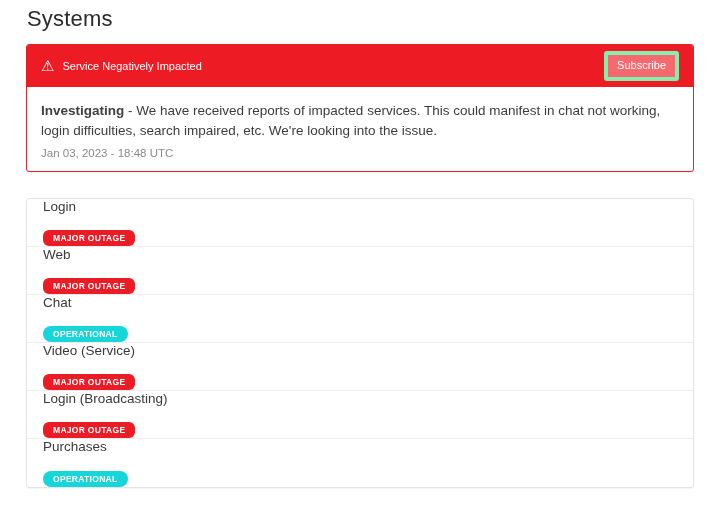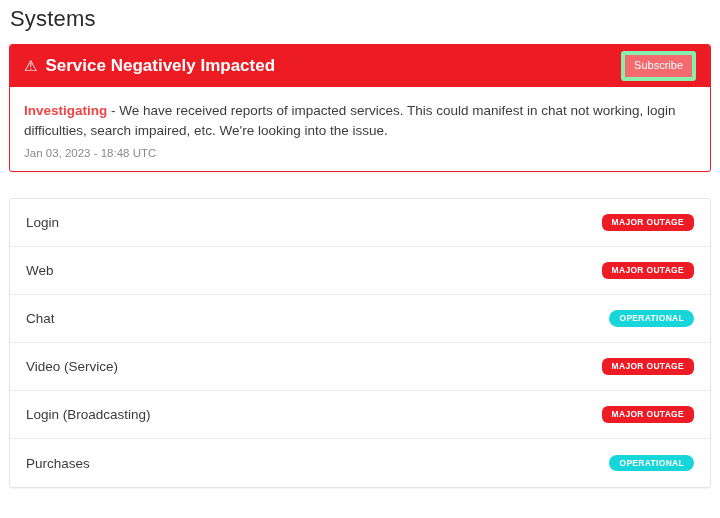--- a/index.html
+++ b/index.html
@@ -12,21 +12,21 @@
     background: #ffffff;
     font-family: "Liberation Sans", sans-serif;
     color: #333333;
     overflow: hidden;
   }
   .page {
     width: 720px;
     height: 518px;
     position: relative;
     box-sizing: border-box;
-    padding: 0 9px;
+    padding: 0 26px;
   }
   .page-title {
     font-size: 22px;
     font-weight: 400;
     color: #2b2b2b;
     margin: 0;
     padding: 6px 0 12px 1px;
     letter-spacing: 0.2px;
   }
 
@@ -48,22 +48,22 @@
     box-sizing: border-box;
   }
   .incident-header .warn-icon {
     font-size: 15px;
     line-height: 1;
     margin-right: 8px;
     display: inline-block;
     transform: translateY(-1px);
   }
   .incident-title {
-    font-size: 17px;
-    font-weight: 700;
+    font-size: 11px;
+    font-weight: 400;
     flex: 1 1 auto;
     white-space: nowrap;
     overflow: hidden;
     text-overflow: ellipsis;
   }
   .subscribe-btn {
     background: #f46a6f;
     color: #ffffff;
     border: 4px solid #86efac;
     border-radius: 3px;
@@ -77,44 +77,45 @@
     padding: 14px 14px 12px 14px;
   }
   .incident-text {
     font-size: 13.5px;
     line-height: 1.45;
     color: #3c3c3c;
     margin: 0;
   }
   .incident-text .status-word {
     font-weight: bold;
-    color: #ef4444;
+    color: #404040;
   }
   .incident-time {
     margin-top: 7px;
     font-size: 11.5px;
     color: #8a8a8a;
   }
 
   
   .components {
     margin-top: 26px;
     border: 1px solid #e4e4e4;
     border-radius: 3px;
     background: #ffffff;
     box-shadow: 0 1px 1px rgba(0,0,0,0.04);
   }
   .component-row {
     display: flex;
-    align-items: center;
+    align-items: flex-start;
     justify-content: space-between;
     height: 48px;
     padding: 0 16px;
     box-sizing: border-box;
     border-bottom: 1px solid #ededed;
+    flex-direction: column;
   }
   .component-row:last-child {
     border-bottom: none;
   }
   .component-name {
     font-size: 13.5px;
     color: #3a3a3a;
   }
   .badge {
     display: inline-block;

